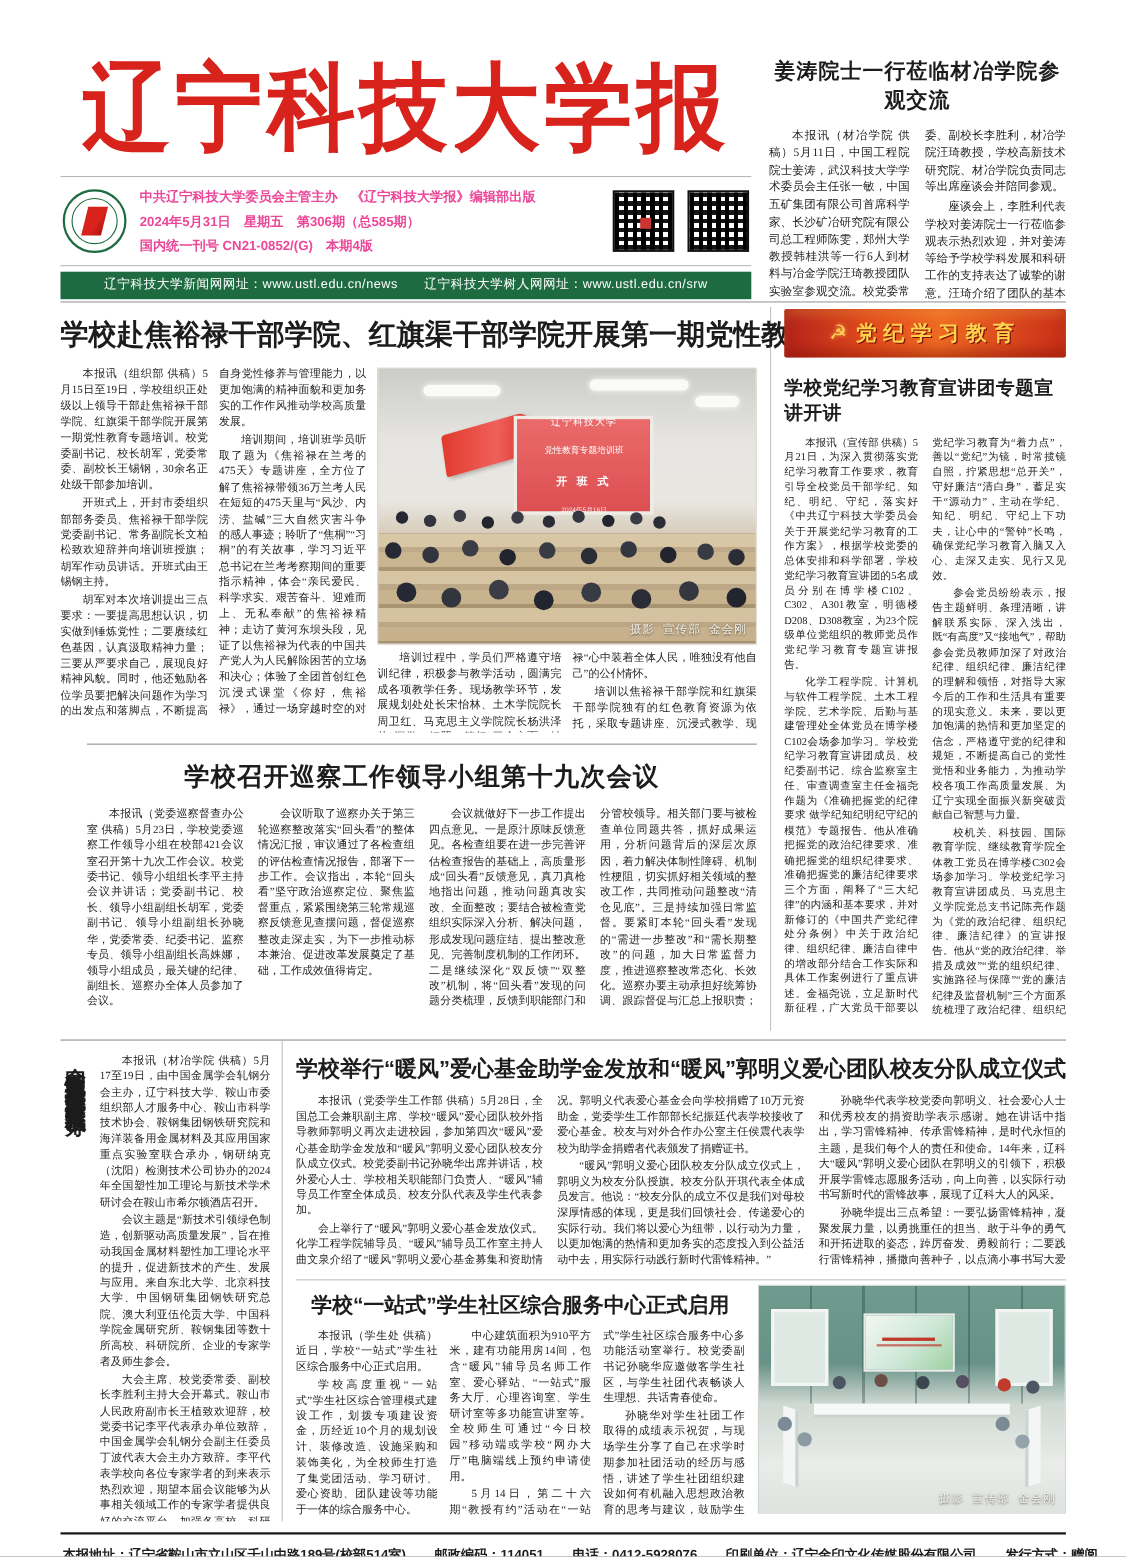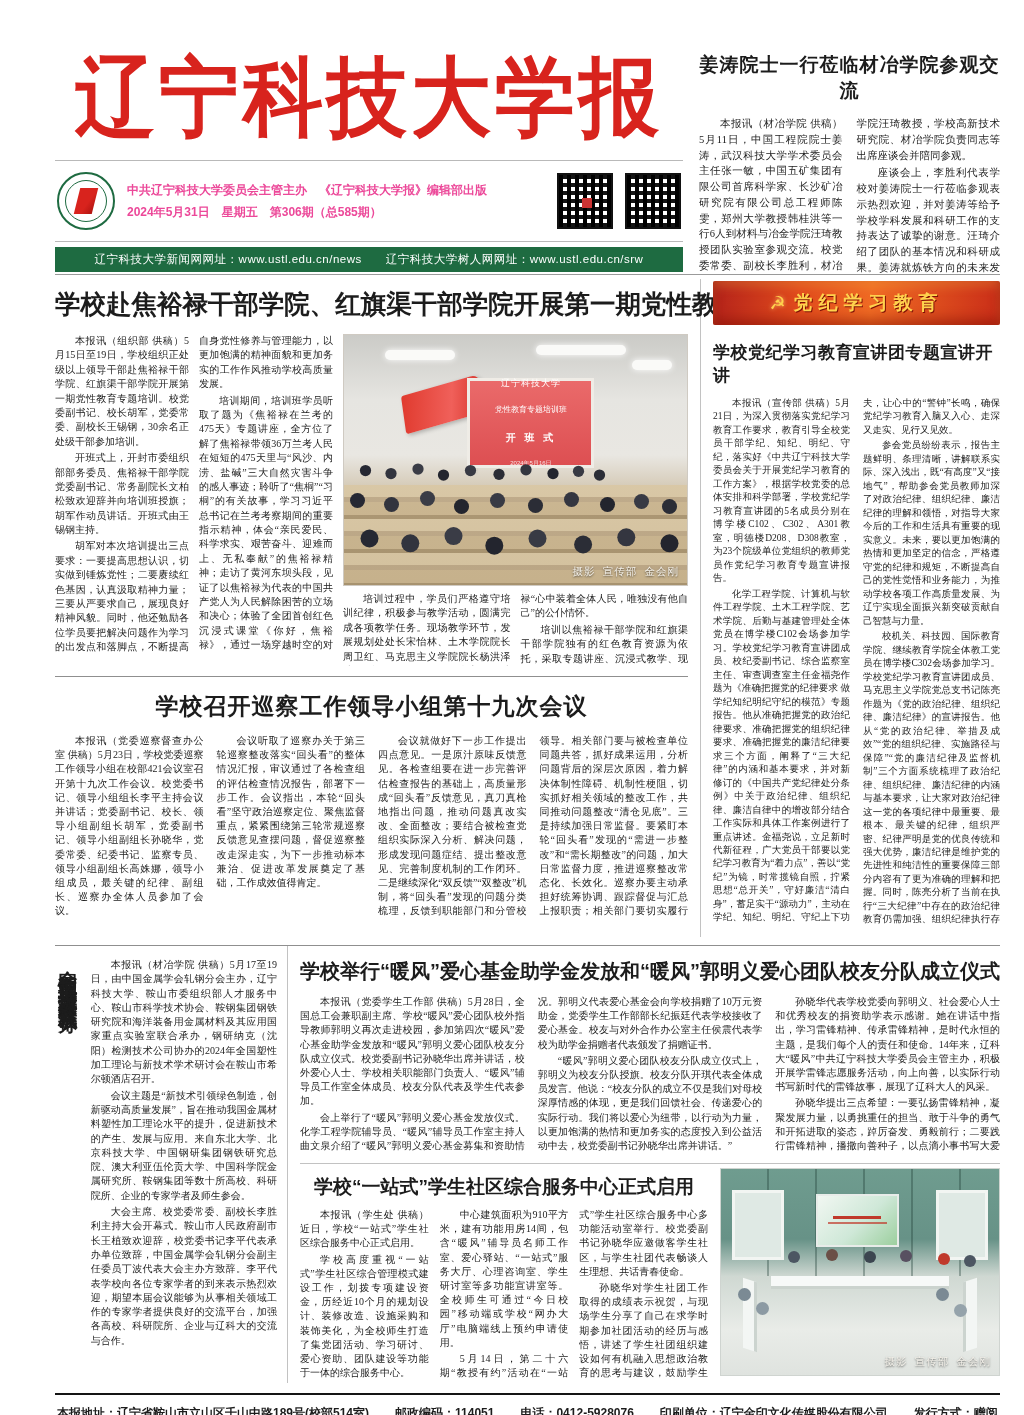--- a/index.html
+++ b/index.html
@@ -1,19 +1,19 @@
 <!DOCTYPE html>
 <html><head>
 <meta charset="utf-8">
 <style>
   * { margin:0; padding:0; box-sizing:border-box; }
   html,body { background:#9a9a9a; }
   .page {
     width:1024px; height:1415px; margin:0 auto; background:#fff;
-    padding:38px 24px 0 55px; overflow:hidden; position:relative;
+    padding:38px 55px 0 55px; overflow:hidden; position:relative;
     font-family:"Liberation Serif","DejaVu Serif",serif; color:#1c1c1c;
   }
   
   .top-band { display:flex; gap:16px; height:236px; }
   .mast { width:628px; display:flex; flex-direction:column; }
   .mast-title {
     height:122px; font-size:80px; font-weight:bold; color:#d8231d;
     font-family:"DejaVu Serif",serif; text-align:center; letter-spacing:4px;
     line-height:118px; white-space:nowrap; transform:scaleY(1.08);
   }
@@ -79,21 +79,21 @@
     background:repeating-linear-gradient(180deg,#d9c7a4 0 12px,#bda887 12px 17px,#cab58f 17px 30px,#a8936f 30px 34px); opacity:.9; }
   .heads { position:absolute; width:15px; height:15px; border-radius:50%; background:#262833;
     box-shadow: 34px 4px 0 0 #32343e, 70px -2px 0 0 #3a3c46, 104px 6px 0 0 #23252e,
       140px 0 0 0 #383a44, 178px 5px 0 0 #2b2d36, 214px -1px 0 0 #343640,
       250px 4px 0 0 #23252e, 284px 1px 0 0 #383a44, 312px 6px 0 0 #2b2d36; }
   .heads.far { transform:scale(.75); }
   .heads.near { transform:scale(1.2); }
   .photo-caption { position:absolute; right:8px; bottom:6px; color:#f4f1ea; font-size:10.5px;
     font-family:Liberation Mono, monospace; text-shadow:0 1px 2px rgba(0,0,0,.6); letter-spacing:1px; }
   
-  .inspection { border-top:1px solid #8f8f8f; margin-top:10px; padding-top:6px; }
+  .inspection { border-top:1px solid #8f8f8f; margin-top:10px; padding-top:6px;margin-left:24px; }
   .inspection h3 { font-size:23px; font-weight:900; text-align:center;
     font-family:"Liberation Sans",sans-serif; margin:8px 0 12px; letter-spacing:1px; }
   .inspection-body { column-count:4; column-gap:13px; font-size:10px; line-height:1.42;
     height:186px; overflow:hidden; text-align:justify; }
   
   .sidebar { flex:1; border-left:1px solid #c2c2c2; padding-left:12px; }
   .banner { height:44px; border-radius:2px; position:relative; overflow:hidden;
     background:linear-gradient(95deg,#b3221a 0%,#e04a1c 30%,#ef6a23 55%,#c92d18 100%);
     display:flex; align-items:center; justify-content:center; gap:8px; margin-top:2px;
     box-shadow:inset 0 -6px 12px rgba(120,10,0,.45), inset 0 6px 10px rgba(255,200,80,.25); }
@@ -164,20 +164,21 @@
   <div class="top-band">
     <div class="mast">
       <div class="mast-title">辽宁科技大学报</div>
       <div class="mast-info">
         <div class="logo">
             <span class="logo-mark"></span>
           </div>
         <div class="mast-lines">
           <div>中共辽宁科技大学委员会主管主办　《辽宁科技大学报》编辑部出版</div>
           <div>2024年5月31日　星期五　第306期（总585期）</div>
+          <div>国内统一刊号 CN21-0852/(G)　本期4版</div>
         </div>
         <div class="qr">
             <i></i>
           </div>
         <div class="qr"></div>
       </div>
       <div class="url-bar">辽宁科技大学新闻网网址：www.ustl.edu.cn/news　　辽宁科技大学树人网网址：www.ustl.edu.cn/srw</div>
     </div>
 
     <div class="visit">
@@ -264,22 +265,22 @@
         <p class="para">大会主席、校党委常委、副校长李胜利主持大会开幕式。鞍山市人民政府副市长王植致欢迎辞，校党委书记李平代表承办单位致辞，中国金属学会轧钢分会副主任委员丁波代表大会主办方致辞。李平代表学校向各位专家学者的到来表示热烈欢迎，期望本届会议能够为从事相关领域工作的专家学者提供良好的交流平台，加强各高校、科研院所、企业与辽科大的交流与合作。</p>
 
       </div>
     </div>
 
     <div class="bottom-right">
       <div class="nf-title">学校举行“暖风”爱心基金助学金发放和“暖风”郭明义爱心团队校友分队成立仪式</div>
       <div class="nf-body">
         <p class="para">本报讯（党委学生工作部 供稿）5月28日，全国总工会兼职副主席、学校“暖风”爱心团队校外指导教师郭明义再次走进校园，参加第四次“暖风”爱心基金助学金发放和“暖风”郭明义爱心团队校友分队成立仪式。校党委副书记孙晓华出席并讲话，校外爱心人士、学校相关职能部门负责人、“暖风”辅导员工作室全体成员、校友分队代表及学生代表参加。</p>
         <p class="para">会上举行了“暖风”郭明义爱心基金发放仪式。化学工程学院辅导员、“暖风”辅导员工作室主持人曲文泉介绍了“暖风”郭明义爱心基金募集和资助情况。郭明义代表爱心基金会向学校捐赠了10万元资助金，党委学生工作部部长纪振廷代表学校接收了爱心基金。校友与对外合作办公室主任侯震代表学校为助学金捐赠者代表颁发了捐赠证书。</p>
-        <p class="para">“暖风”郭明义爱心团队校友分队成立仪式上，郭明义为校友分队授旗。校友分队开琪代表全体成员发言。他说：“校友分队的成立不仅是我们对母校深厚情感的体现，更是我们回馈社会、传递爱心的实际行动。我们将以爱心为纽带，以行动为力量，以更加饱满的热情和更加务实的态度投入到公益活动中去，校党委副书记孙晓华出席并讲话。”</p>
-        <p class="para">孙晓华代表学校党委向郭明义、社会爱心人士和优秀校友的捐资助学表示感谢。她在讲话中指出，学习雷锋精神、传承雷锋精神，是时代永恒的主题，是我们每个人的责任和使命。14年来，辽科大“暖风”中共辽宁科技大学委员会主管主办，积极开展学雷锋志愿服务活动，向上向善，以实际行动书写新时代的雷锋故事，展现了辽科大人的风采。</p>
+        <p class="para">“暖风”郭明义爱心团队校友分队成立仪式上，郭明义为校友分队授旗。校友分队开琪代表全体成员发言。他说：“校友分队的成立不仅是我们对母校深厚情感的体现，更是我们回馈社会、传递爱心的实际行动。我们将以爱心为纽带，以行动为力量，以更加饱满的热情和更加务实的态度投入到公益活动中去，用实际行动践行新时代雷锋精神。”</p>
+        <p class="para">孙晓华代表学校党委向郭明义、社会爱心人士和优秀校友的捐资助学表示感谢。她在讲话中指出，学习雷锋精神、传承雷锋精神，是时代永恒的主题，是我们每个人的责任和使命。14年来，辽科大“暖风”郭明义爱心团队在郭明义的引领下，积极开展学雷锋志愿服务活动，向上向善，以实际行动书写新时代的雷锋故事，展现了辽科大人的风采。</p>
         <p class="para">孙晓华提出三点希望：一要弘扬雷锋精神，凝聚发展力量，以勇挑重任的担当、敢于斗争的勇气和开拓进取的姿态，踔厉奋发、勇毅前行；二要践行雷锋精神，播撒向善种子，以点滴小事书写大爱的胸怀，以无限热忱和责任不断攀登前行，以忘我的奋斗实现人生的梦想，将新时代雷锋精神的种子撒播到祖国大地；三要传承雷锋精神，赓续红色血脉，以奉献精神彰显爱国情怀、以敬业精神应对困难挑战、以“钉子精神”实现科技突破，做雷锋精神的具体实践者和发扬光大者。</p>
 
       </div>
 
       <div class="bottom-row">
         <div class="onestop">
           <div class="os-title">学校“一站式”学生社区综合服务中心正式启用</div>
           <div class="os-body">
             <p class="para">本报讯（学生处 供稿）近日，学校“一站式”学生社区综合服务中心正式启用。</p>
             <p class="para">学校高度重视“一站式”学生社区综合管理模式建设工作，划拨专项建设资金，历经近10个月的规划设计、装修改造、设施采购和装饰美化，为全校师生打造了集党团活动、学习研讨、爱心资助、团队建设等功能于一体的综合服务中心。</p>

